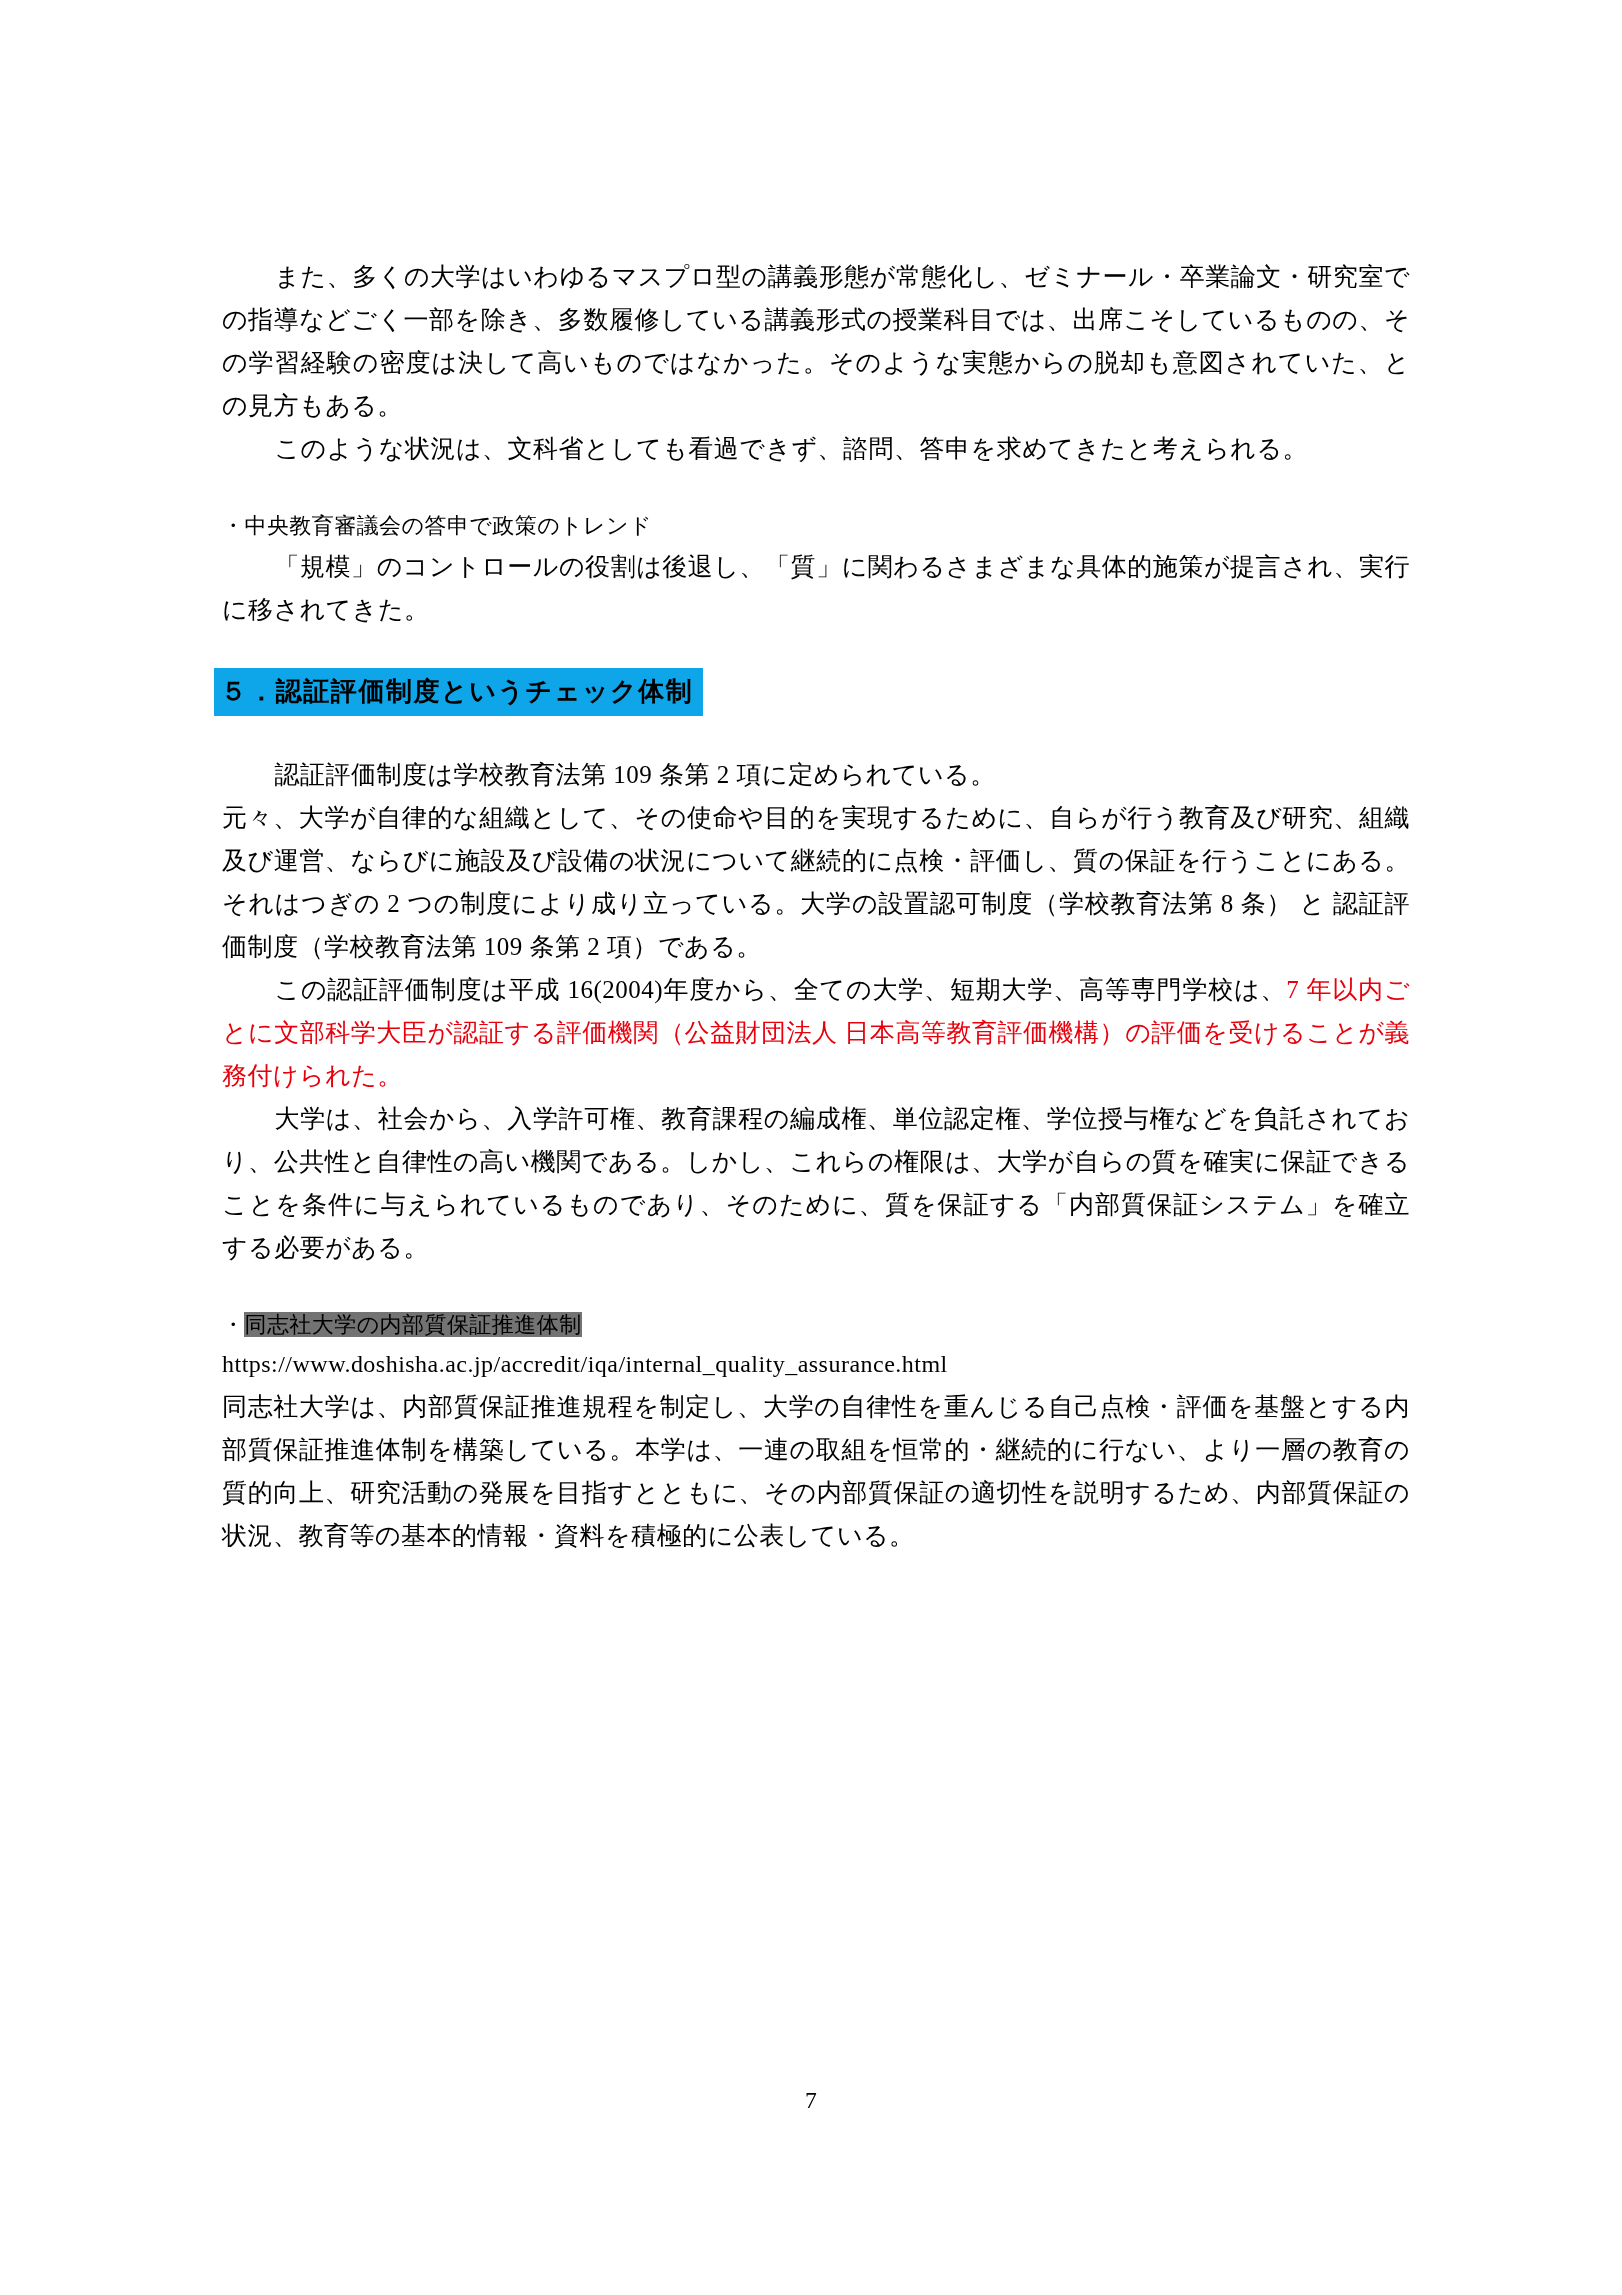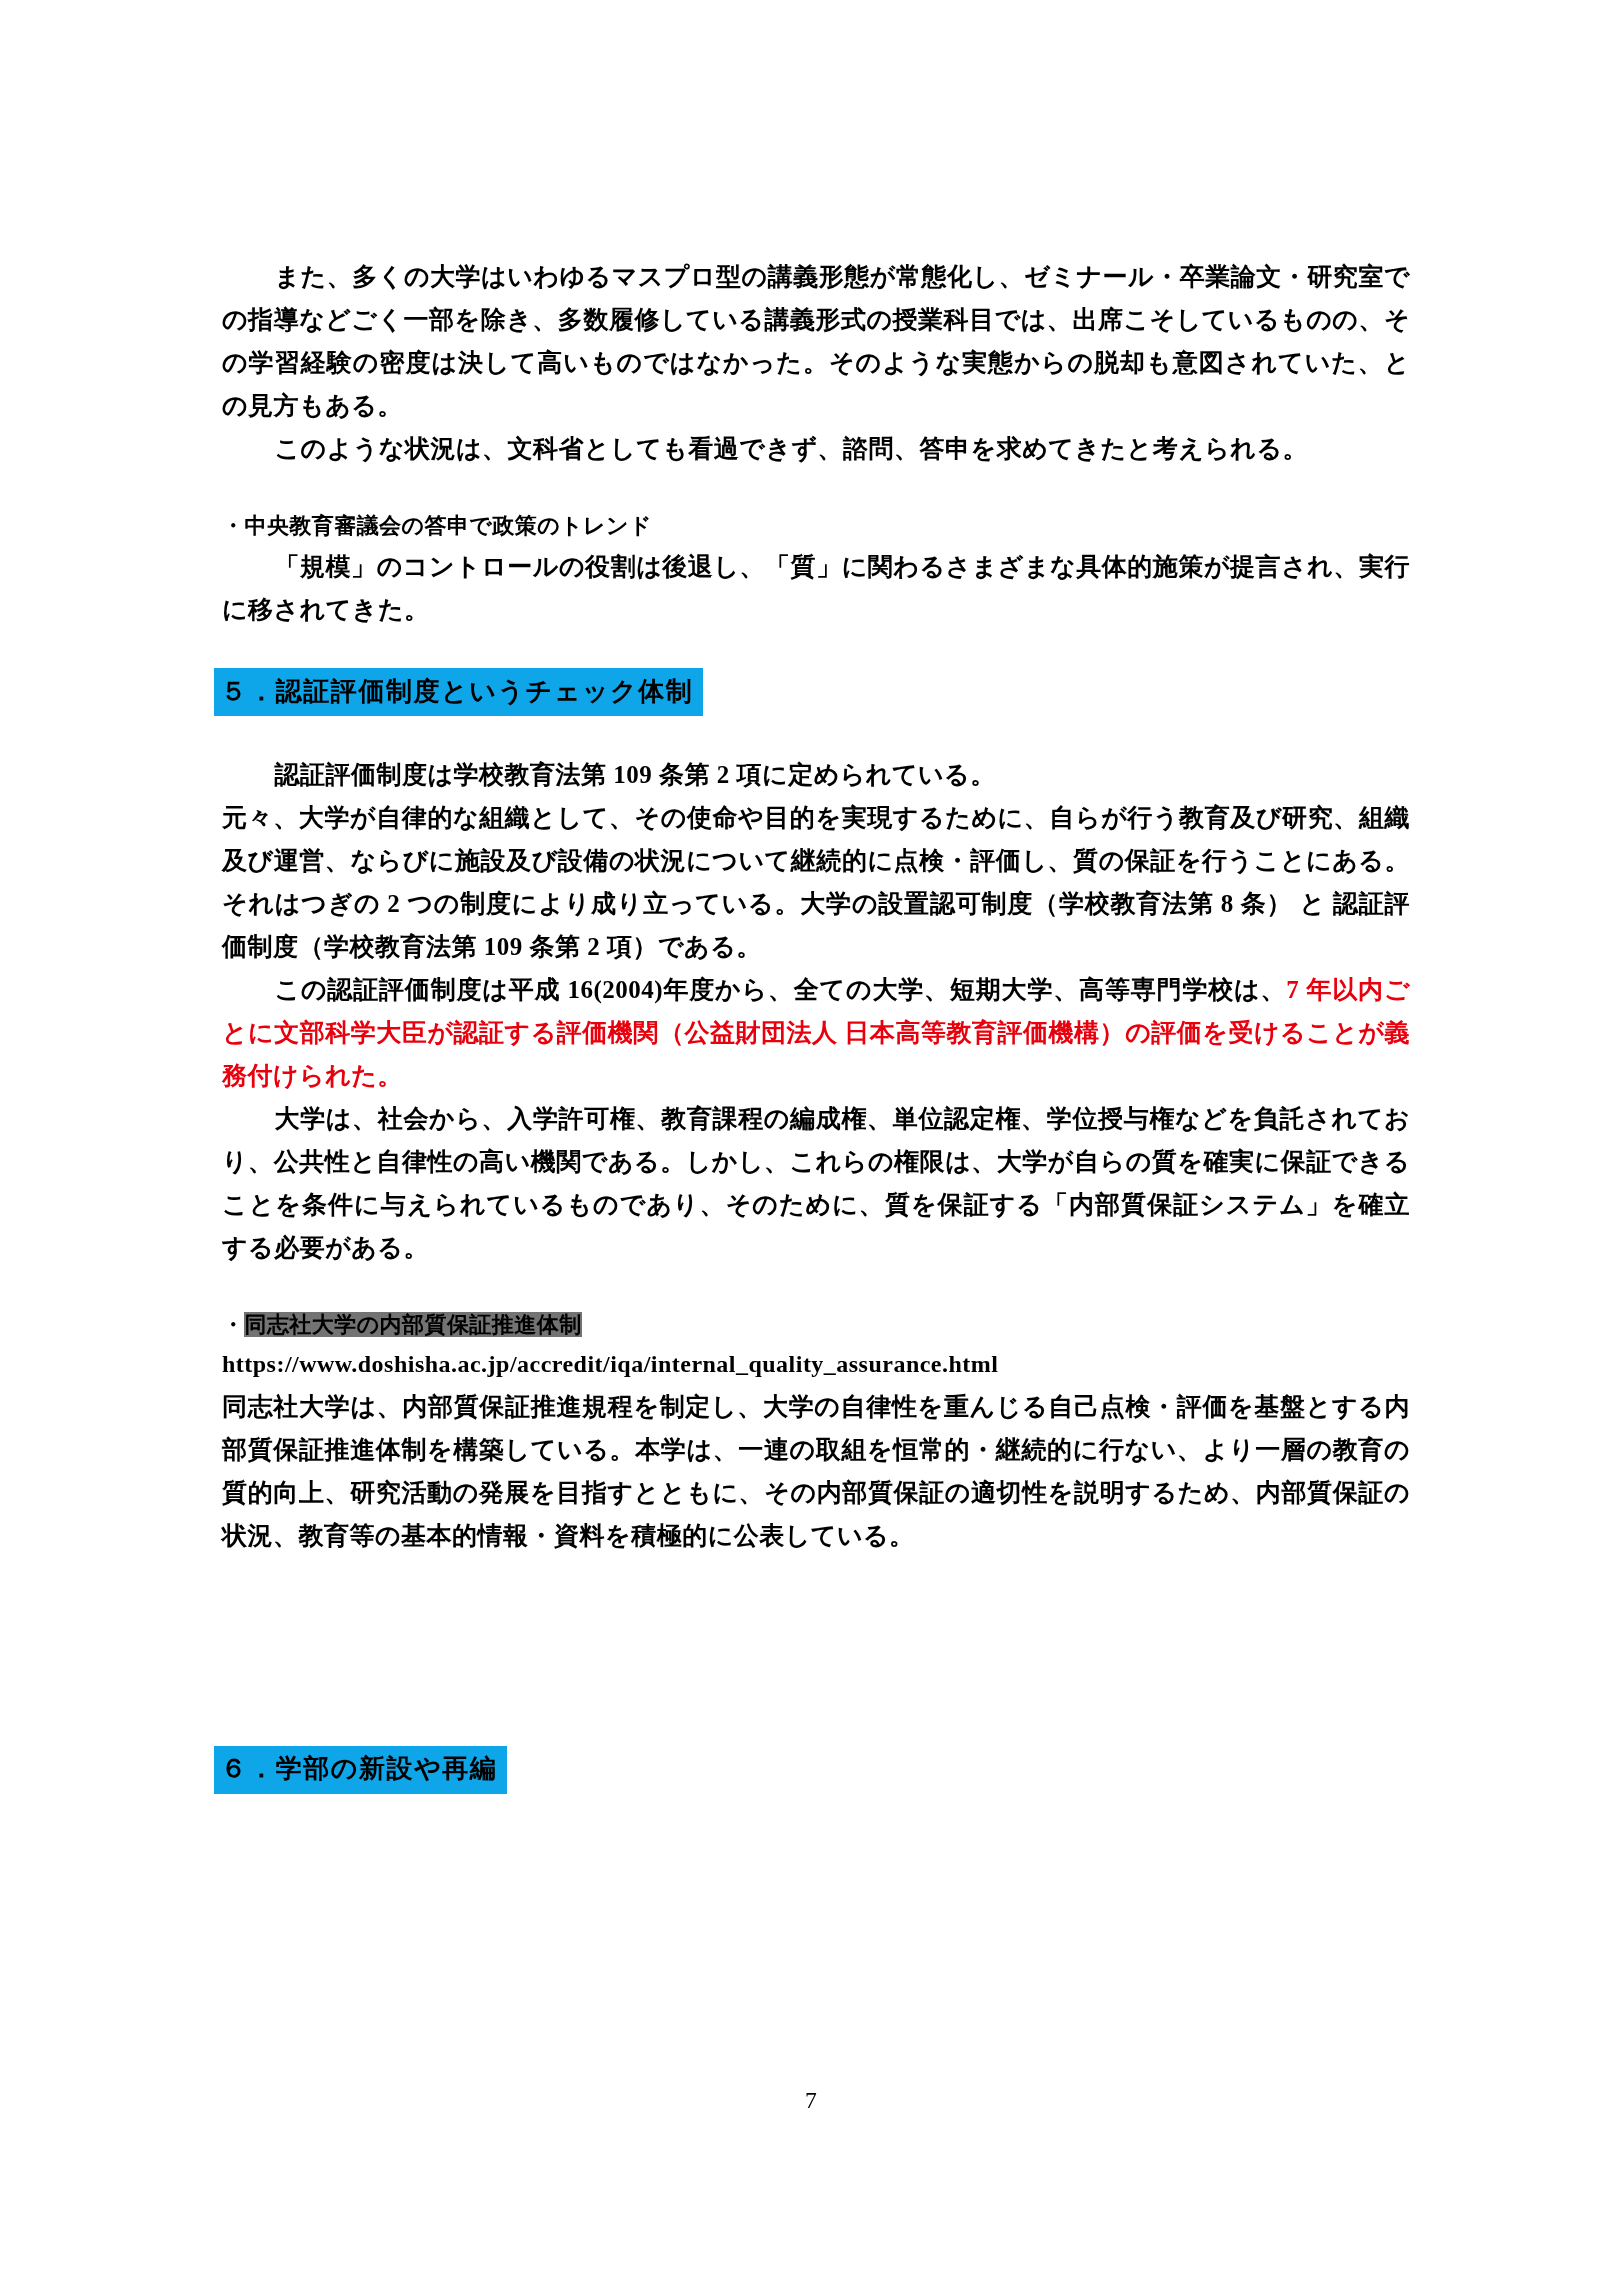--- a/index.html
+++ b/index.html
@@ -23,21 +23,20 @@
     top: 255px;
     width: 1188px;
   }
   p {
     margin: 0;
     font-size: 25px;
     line-height: 1.72;
     text-align: justify;
     text-justify: inter-character;
     letter-spacing: 0.02em;
-    font-weight: bold;
   }
   .indent {
     text-indent: 2.1em;
   }
   .gap-med { height: 37px; }
   .gap-large { height: 65px; }
   .gap-xlarge { height: 124px; }
 
   .highlight-heading {
     display: inline-block;
@@ -114,21 +113,18 @@
 
     <p class="bullet-line"><span>・</span><span class="inline-hl">同志社大学の内部質保証推進体制</span></p>
 
     <p class="url-line">https://www.doshisha.ac.jp/accredit/iqa/internal_quality_assurance.html</p>
 
     <p>同志社大学は、内部質保証推進規程を制定し、大学の自律性を重んじる自己点検・評価を基盤とする内部質保証推進体制を構築している。本学は、一連の取組を恒常的・継続的に行ない、より一層の教育の質的向上、研究活動の発展を目指すとともに、その内部質保証の適切性を説明するため、内部質保証の状況、教育等の基本的情報・資料を積極的に公表している。</p>
 
     <div class="gap-xlarge"></div>
     <div class="gap-large"></div>
 
-    <div class="heading-row">
-      <span class="highlight-heading">６．学部の新設や再編</span>
-    </div>
 
   </div>
 
   <div class="page-number">7</div>
 </div>
 
 
 </body></html>

